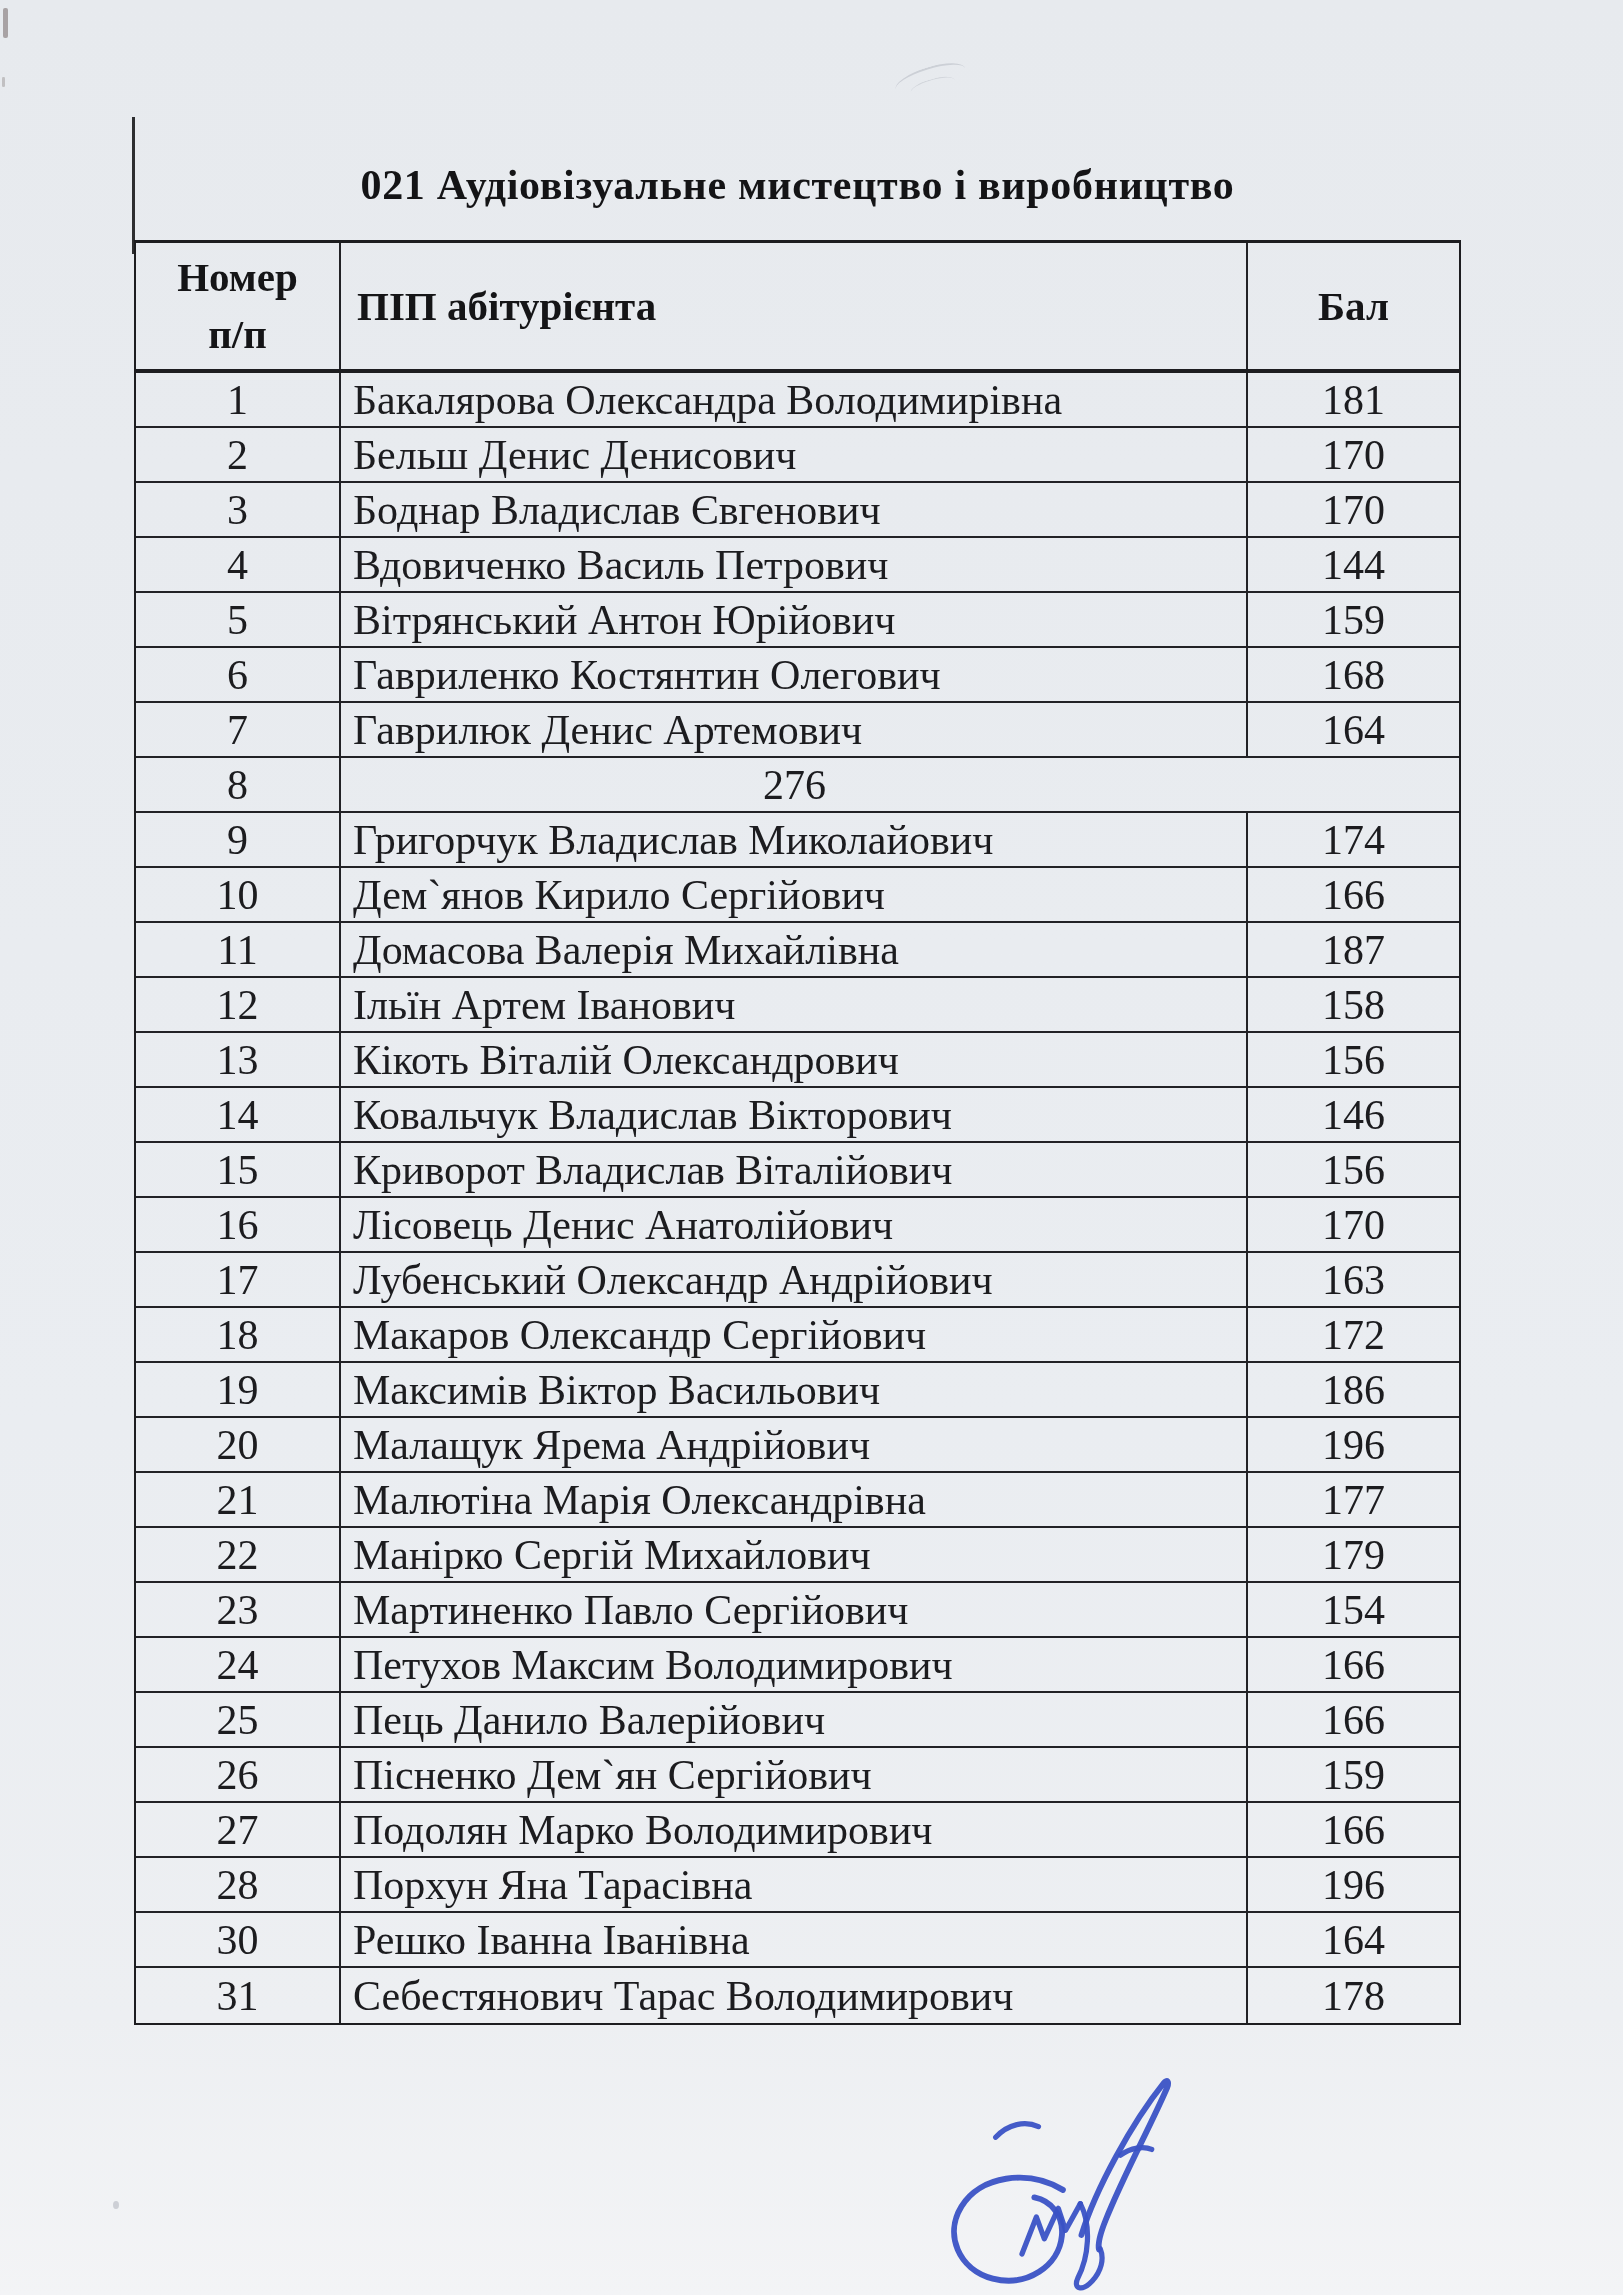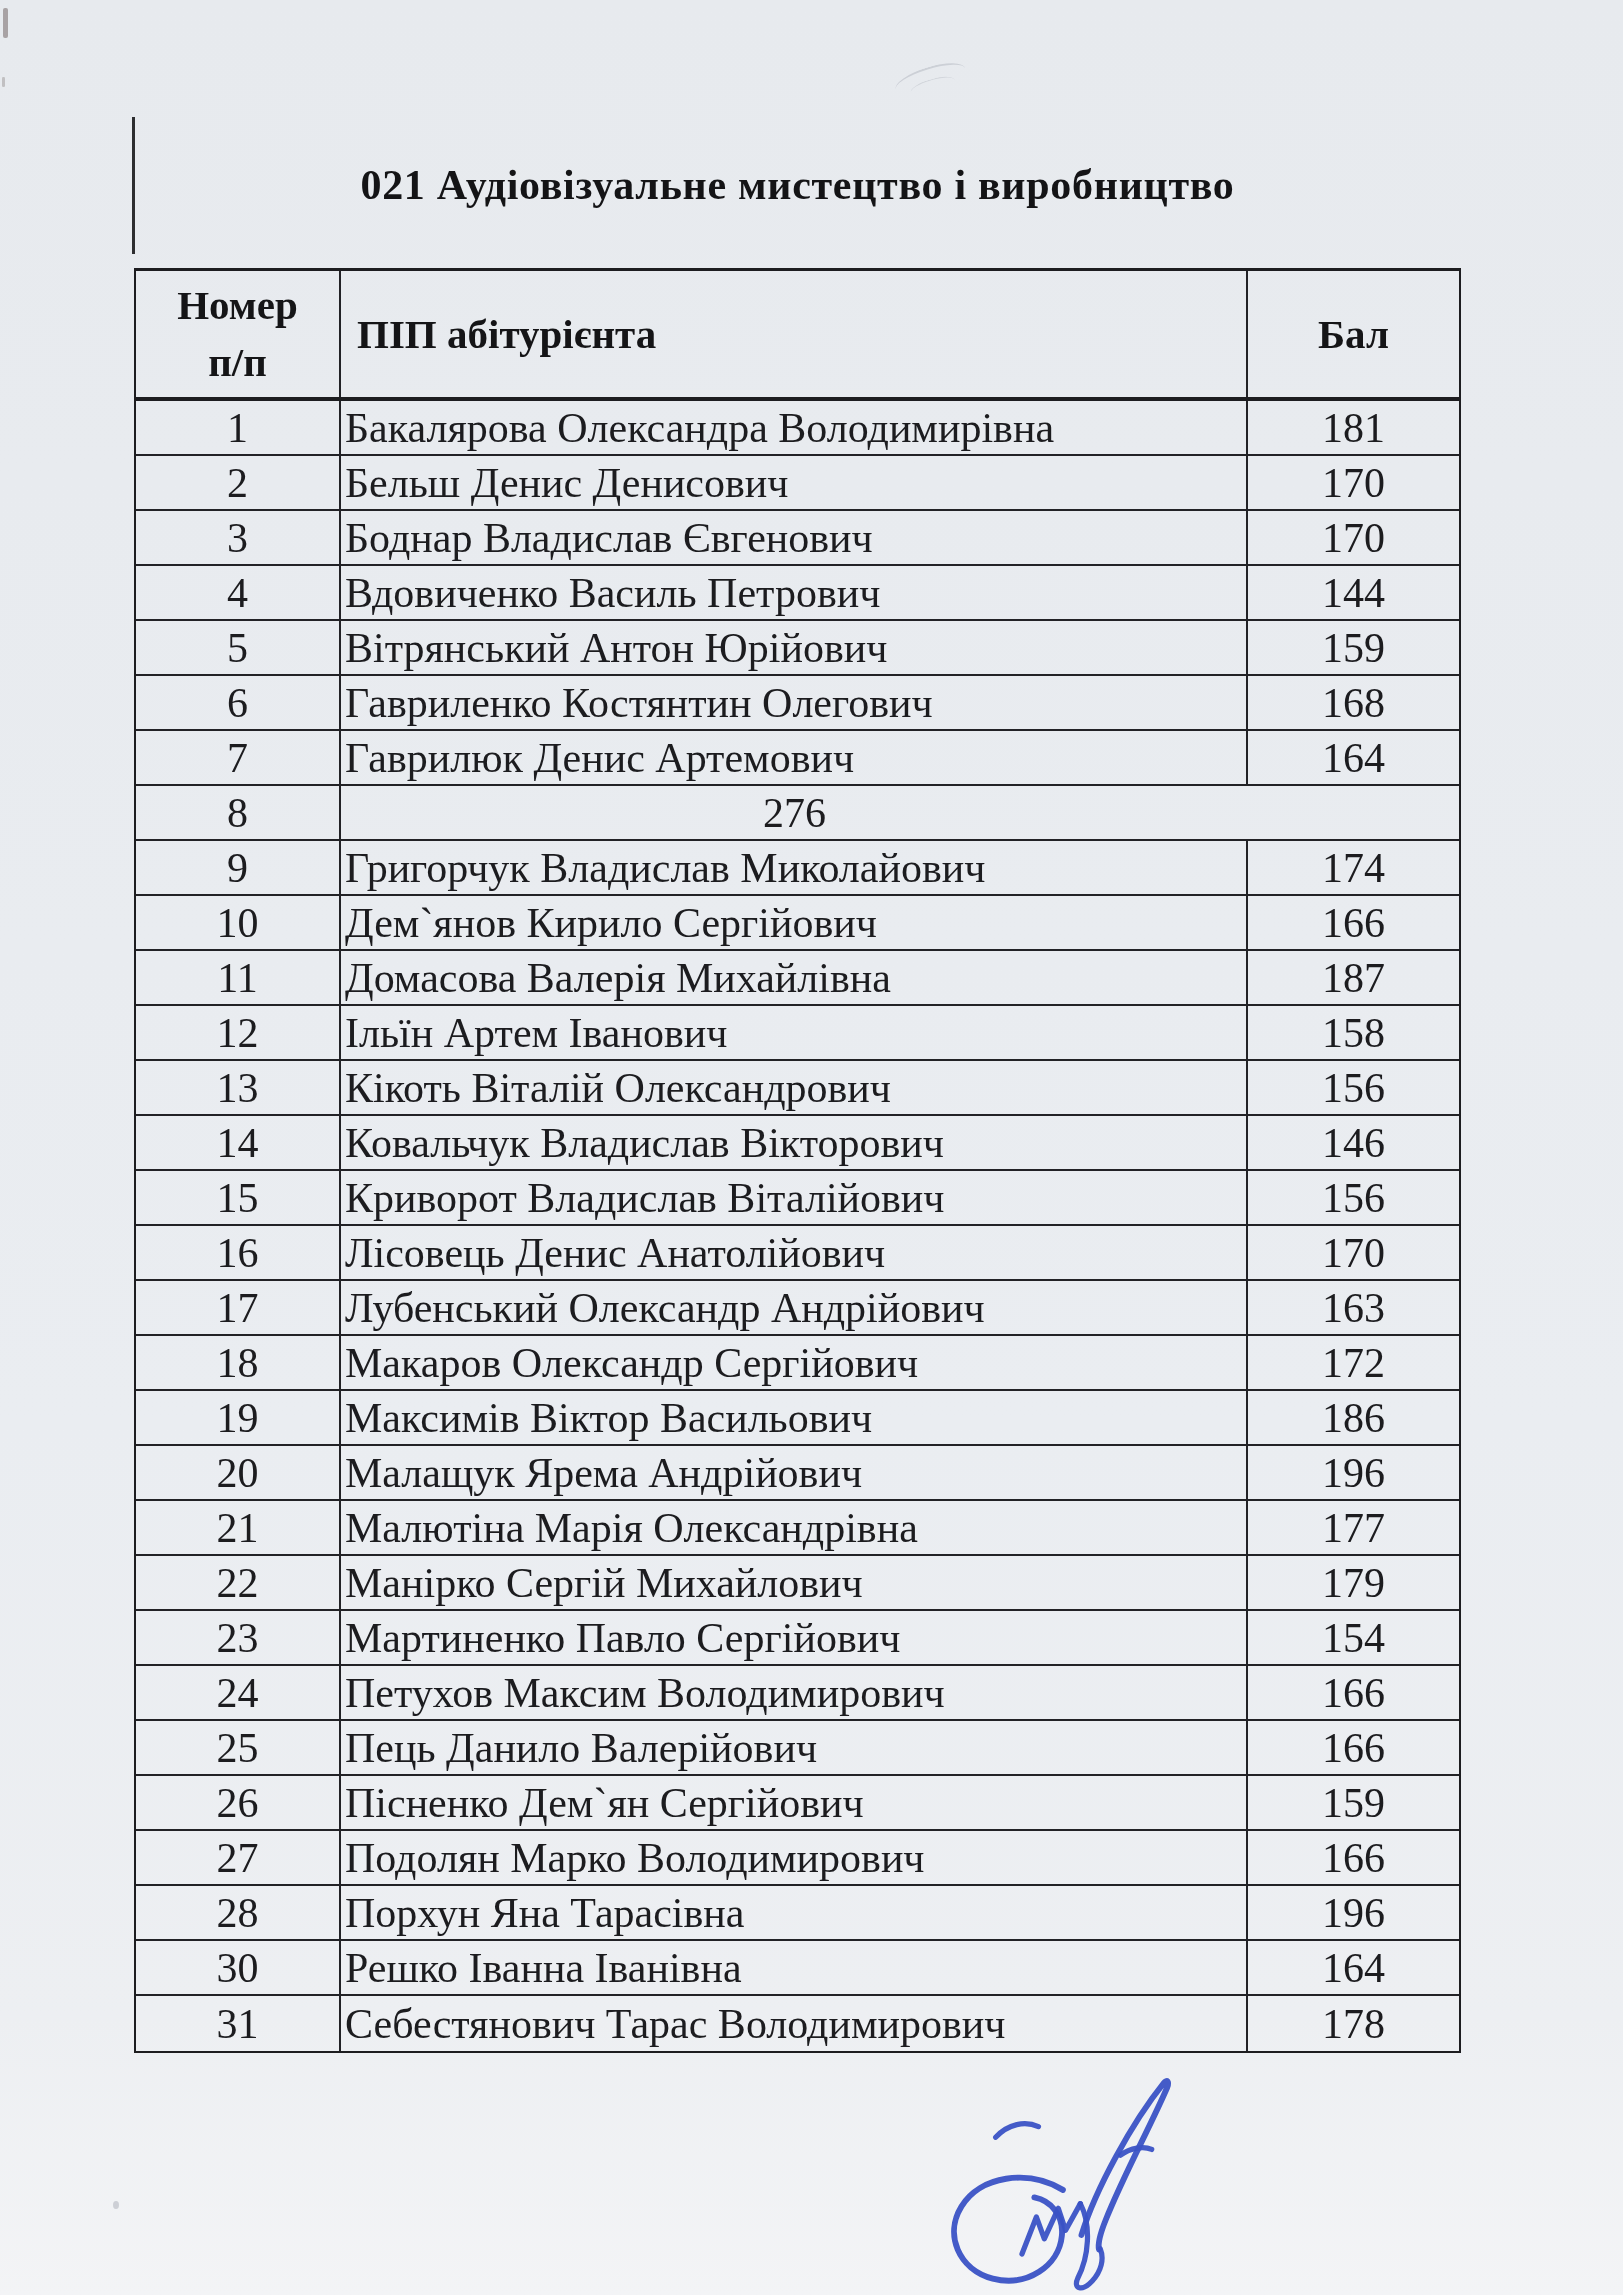--- a/index.html
+++ b/index.html
@@ -23,21 +23,21 @@
   .left-stub{position:absolute;left:132px;top:117px;width:2.6px;height:137px;background:#1d1d20;opacity:.92;}
 
   .title{
     position:absolute;left:134px;top:161px;width:1327px;
     margin:0;text-align:center;
     font-size:42px;font-weight:bold;letter-spacing:0.7px;
     color:#141416;
   }
 
   .doc-table{
-    position:absolute;left:134px;top:268px;width:1327px;
+    position:absolute;left:134px;top:240px;width:1327px;
     border:2.6px solid #1d1d20;border-top-width:3.3px;
     box-sizing:border-box;
     background:transparent;
   }
   .thead{
     display:grid;grid-template-columns:205px 907px 1fr;
     height:126px;
     border-bottom:4.6px solid #1d1d20;
   }
   .trow{
@@ -47,21 +47,21 @@
     box-sizing:border-box;
   }
   .trow:last-child{border-bottom:none;}
   .cell{
     display:flex;align-items:center;justify-content:center;
     font-size:42px;line-height:1;
     box-sizing:border-box;
     overflow:hidden;white-space:nowrap;
   }
   .cell.c-num,.cell.c-name{border-right:2px solid #222226;}
-  .cell.c-name{justify-content:flex-start;padding-left:4px;}
+  .cell.c-name{justify-content:flex-start;padding-left:12px;}
   .th{font-weight:bold;font-size:41px;color:#151517;}
   .th.c-num{flex-direction:column;line-height:1.38;}
   .tbody .cell{padding-top:1.3px;color:#1c1c1f;}
 
   .signature{position:absolute;left:924px;top:2059px;width:281px;height:242px;transform:rotate(-2deg);}
   .signature path{fill:none;stroke:currentColor;stroke-linecap:round;stroke-linejoin:round;opacity:.95;}
 </style>
 </head>
 <body>
 

